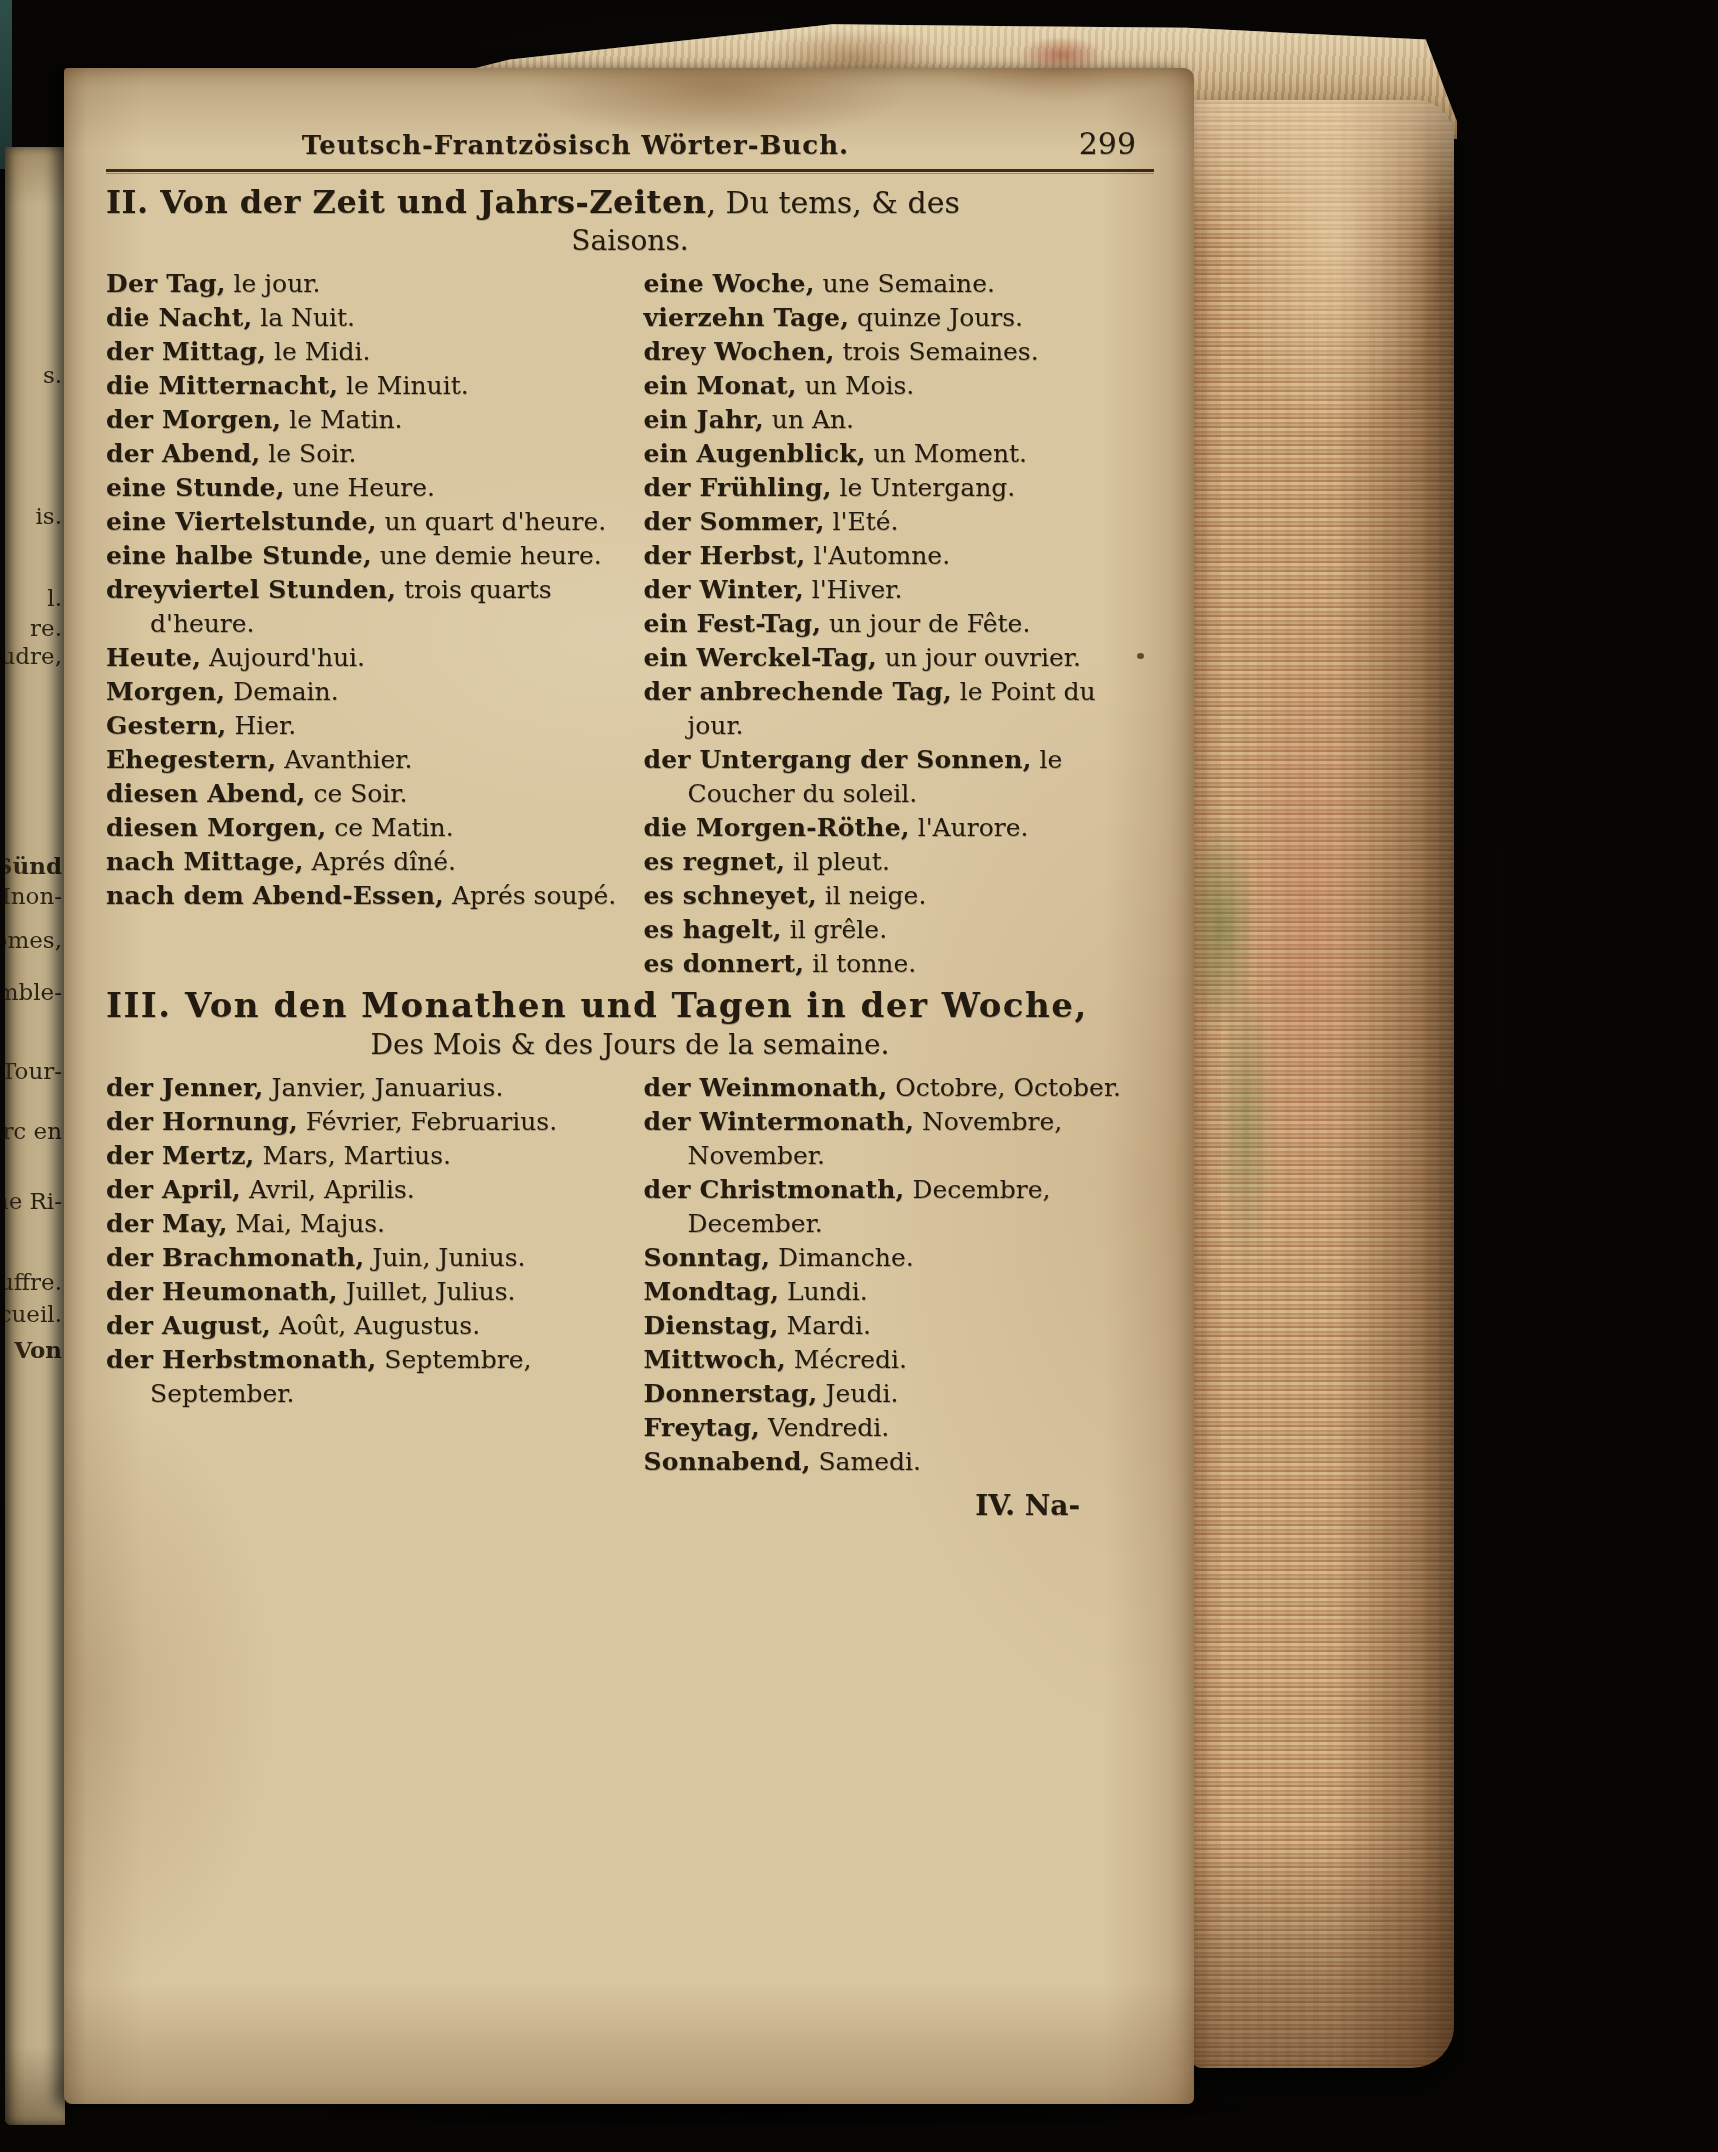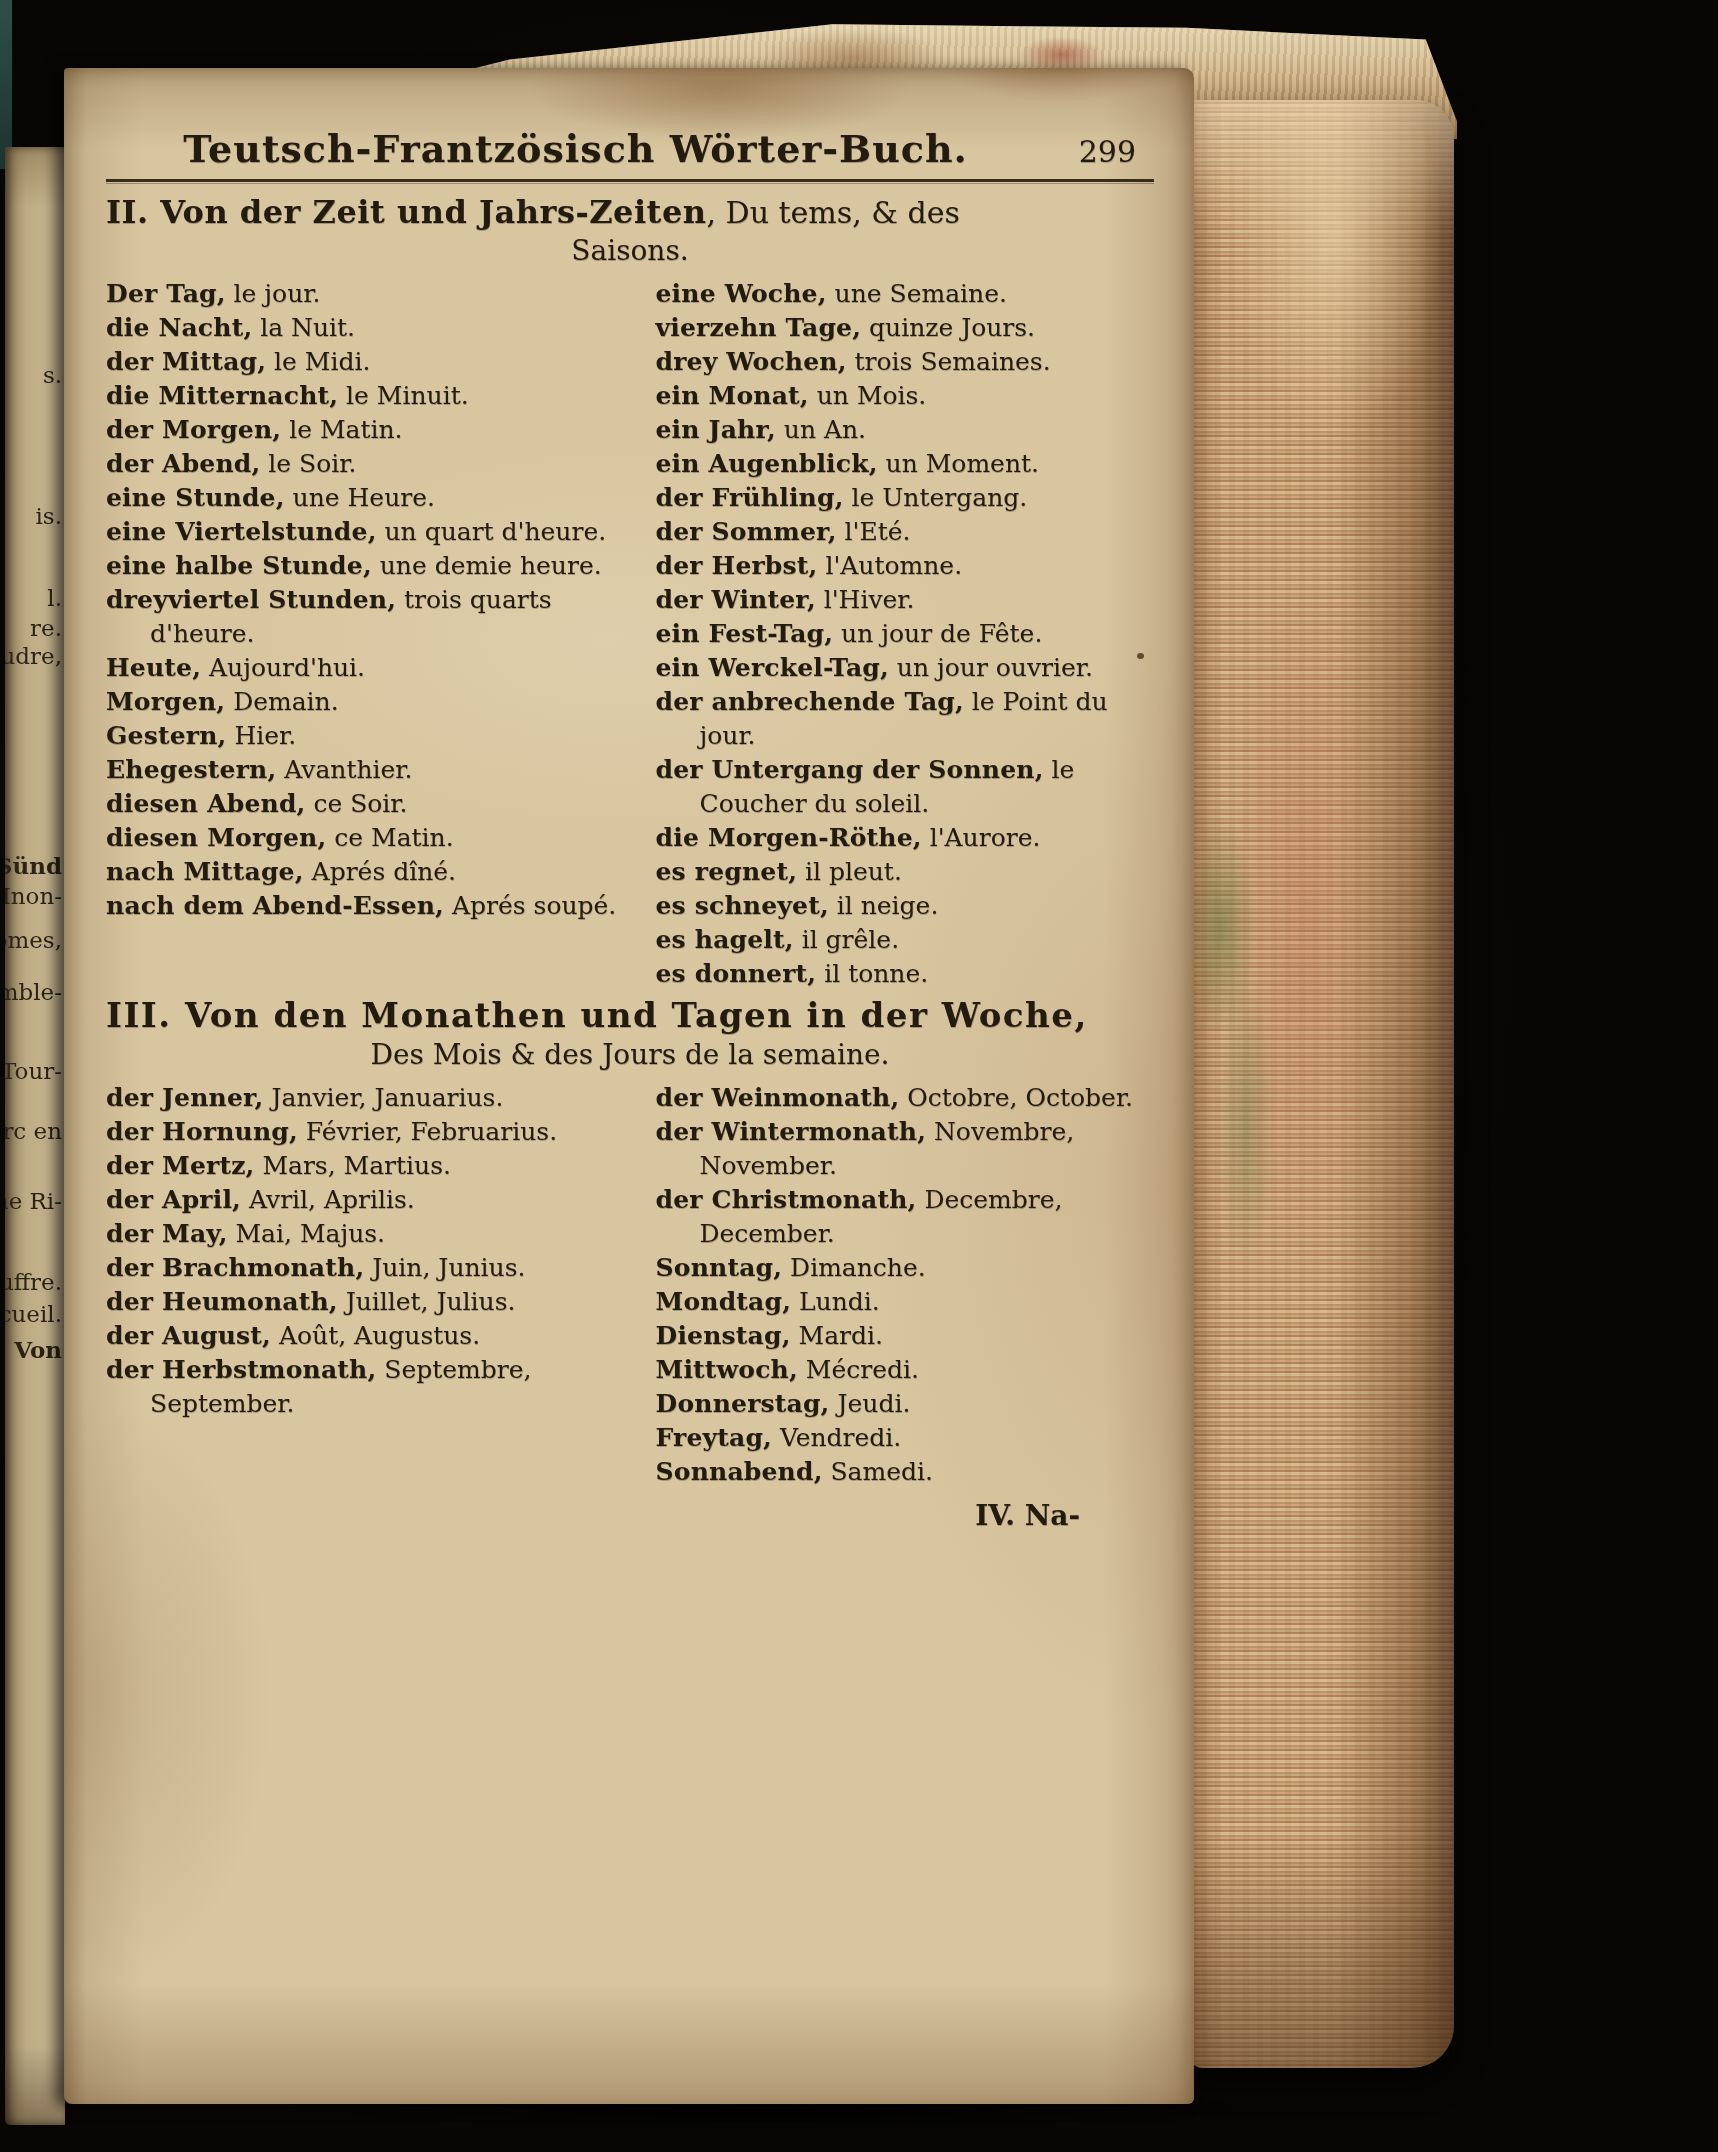--- a/index.html
+++ b/index.html
@@ -82,32 +82,32 @@
       linear-gradient(180deg, rgba(110,75,40,.3) 0%, transparent 4%, transparent 94%, rgba(100,65,32,.35) 100%),
       var(--paper, #d8c6a0);
     box-shadow:
       -9px 2px 14px rgba(0,0,0,.6),
       inset -16px 0 26px -12px rgba(92,58,26,.5),
       inset 0 10px 18px -10px rgba(85,55,24,.45);
   }
   .page, .page p { text-shadow: 0.4px 0.5px 0 rgba(50,35,15,.3); }
 
   .header { display:flex; align-items:baseline; margin-top:14px; }
-  .title  { flex:1; text-align:center; font-size:38px; letter-spacing:1px; }
+  .title  { flex:1; text-align:center; font-size:26px; letter-spacing:1px; }
   .pagenum{ width:109px; text-align:right; font-size:30px; padding-right:18px; }
 
   .rule { height:5px; border-top:3px solid rgba(43,32,18,.92); border-bottom:1px solid rgba(43,32,18,.35); margin:8px 0 8px; }
 
   .sec-head { margin:4px 0 0; font-size:30px; line-height:40px; }
   .sec-head .g { font-size:32px; letter-spacing:0.5px; }
   .sec-head-big { text-align:left; }
   .sec-head-big .g { font-size:34px; letter-spacing:1.5px; }
   .sec-head2 { margin:0 0 8px; text-align:center; font-size:28px; line-height:36px; }
 
-  .cols { display:flex; gap:36px; }
+  .cols { display:flex; gap:24px; }
   .col { min-width:0; }
   .colL { flex:0 0 49%; }
   .colR { flex:1; }
 
   .entry { margin:0; padding-left:44px; text-indent:-44px; font-size:25px; line-height:34px; }
   .entry .g { letter-spacing:0.2px; }
 
   .catchword { text-align:right; padding-right:74px; font-size:28px; margin:10px 0 0; }
 
   .speck { position:absolute; left:1073px; top:585px; width:7px; height:6px; border-radius:50%;

